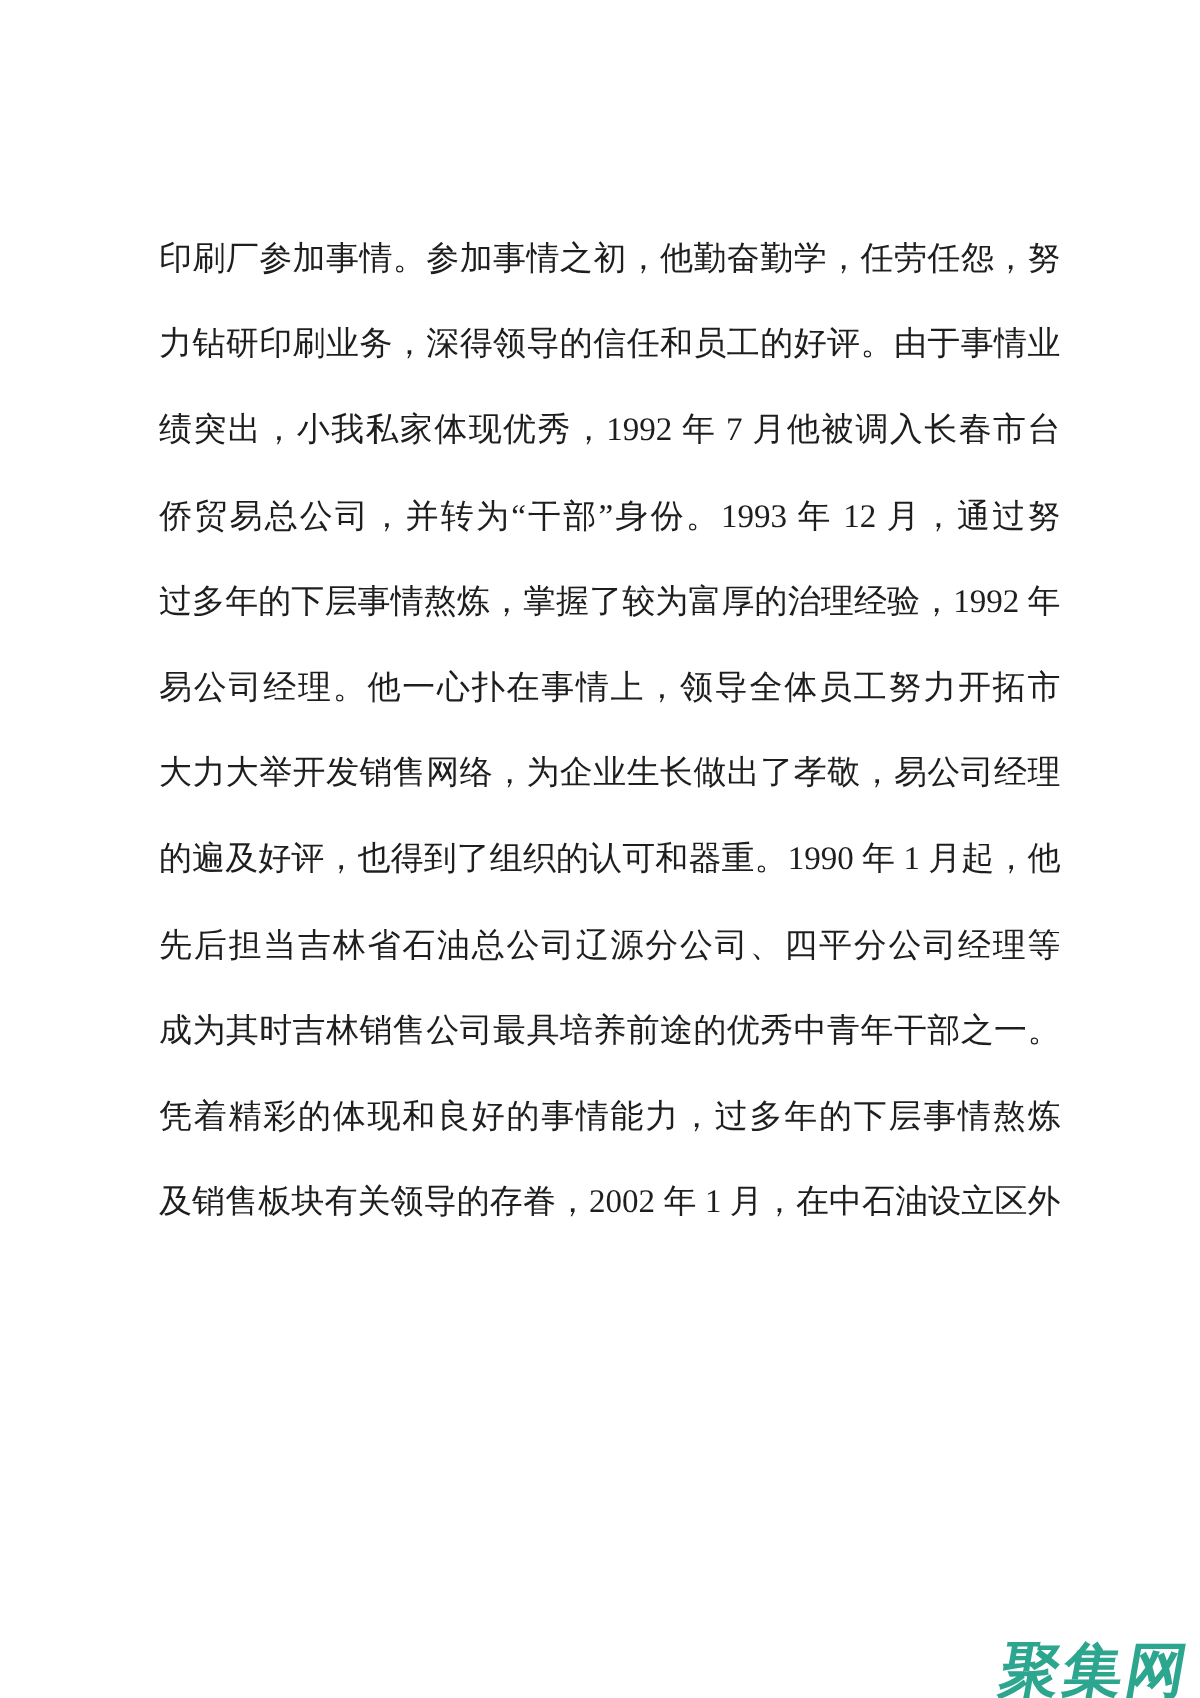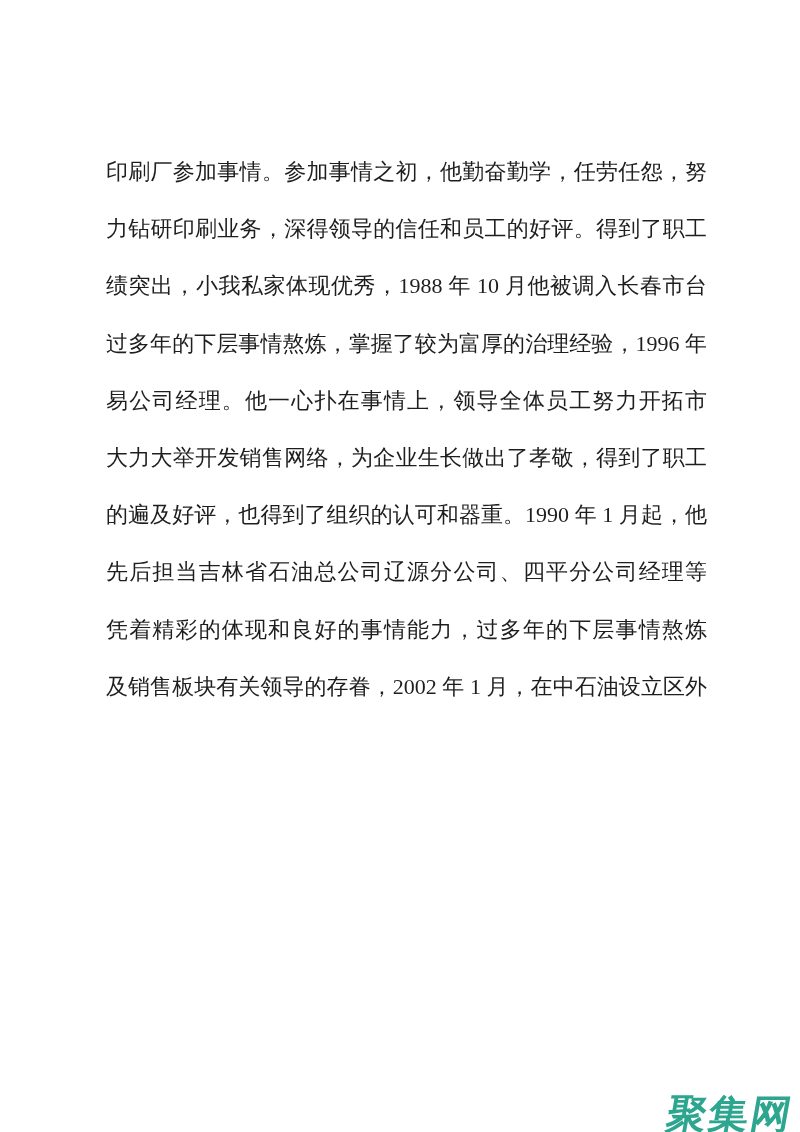--- a/index.html
+++ b/index.html
@@ -43,25 +43,27 @@
     letter-spacing: 2px;
     transform: skewX(-10deg);
   }
 </style>
 </head>
 <body>
 
 <div class="page">
   <div class="text-block" style="color: rgb(30, 30, 30);">
     <div class="line">印刷厂参加事情。参加事情之初，他勤奋勤学，任劳任怨，努</div>
-    <div class="line">力钻研印刷业务，深得领导的信任和员工的好评。得到了职工</div>
-    <div class="line">绩突出，小我私家体现优秀，1988 年 10 月他被调入长春市台</div>
-    <div class="line">过多年的下层事情熬炼，掌握了较为富厚的治理经验，1996 年</div>
+    <div class="line">力钻研印刷业务，深得领导的信任和员工的好评。由于事情业</div>
+    <div class="line">绩突出，小我私家体现优秀，1992 年 7 月他被调入长春市台</div>
+    <div class="line">侨贸易总公司，并转为“干部”身份。1993 年 12 月，通过努</div>
+    <div class="line">过多年的下层事情熬炼，掌握了较为富厚的治理经验，1992 年</div>
     <div class="line">易公司经理。他一心扑在事情上，领导全体员工努力开拓市场，</div>
-    <div class="line">大力大举开发销售网络，为企业生长做出了孝敬，得到了职工</div>
+    <div class="line">大力大举开发销售网络，为企业生长做出了孝敬，易公司经理</div>
     <div class="line">的遍及好评，也得到了组织的认可和器重。1990 年 1 月起，他</div>
     <div class="line">先后担当吉林省石油总公司辽源分公司、四平分公司经理等职，</div>
+    <div class="line">成为其时吉林销售公司最具培养前途的优秀中青年干部之一。</div>
     <div class="line">凭着精彩的体现和良好的事情能力，过多年的下层事情熬炼</div>
     <div class="line">及销售板块有关领导的存眷，2002 年 1 月，在中石油设立区外</div>
   </div>
 
   <div class="watermark" title="聚集网" style="color: rgb(45, 166, 143);">聚集网</div>
 </div>
 
 </body></html>

